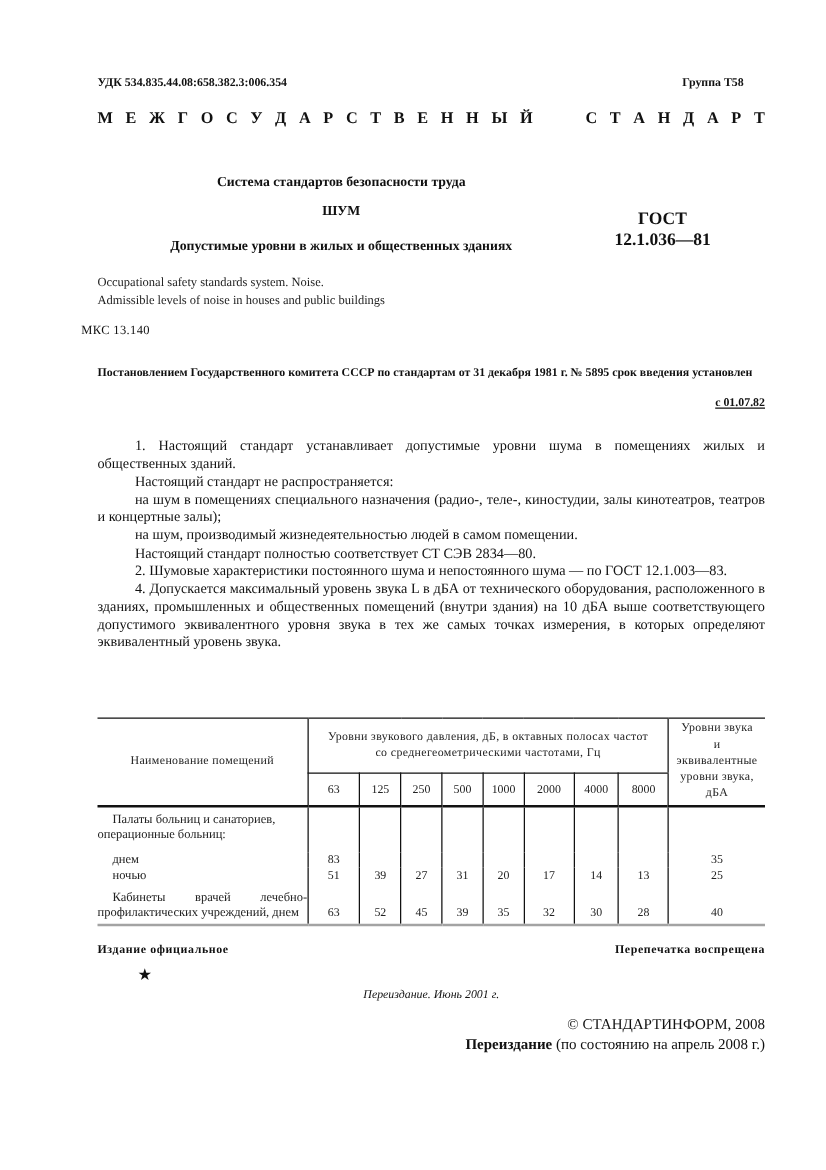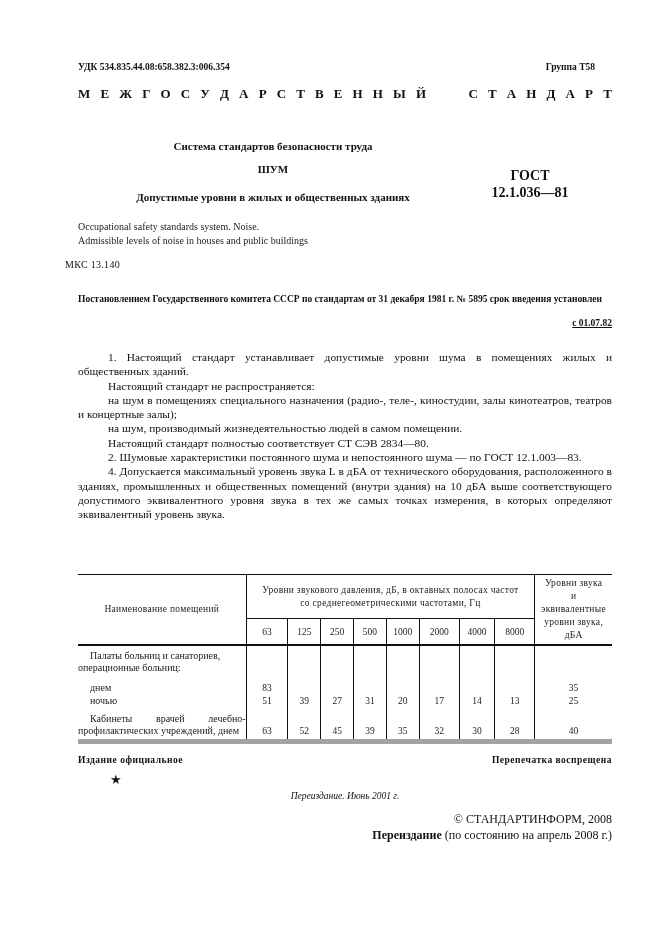--- a/index.html
+++ b/index.html
@@ -26,21 +26,21 @@
   table.norms { position: absolute; left: 78px; top: 574px; width: 534px; border-collapse: collapse;
                 font-size: 9.5px; color: #222; }
   table.norms td, table.norms th { font-weight: normal; padding: 0; vertical-align: middle; }
   .th-top { border-top: 1px solid #111; }
   .bl { border-left: 1px solid #111; }
   .bb1 { border-bottom: 1px solid #111; }
   .bb3 { border-bottom: 2.5px solid #111; }
   .hdr { text-align: center; line-height: 13px; letter-spacing: 0.3px; }
   .num { text-align: center; }
   .cellname { line-height: 11.5px; font-size: 10px; }
-  .tbot { border-bottom: 5px solid #a3a3a3; }
+  .tbot { border-bottom: 2px solid #a3a3a3; }
   .foot-l { left: 78px; top: 755px; font-size: 9.5px; font-weight: bold; letter-spacing: 0.5px; }
   .foot-r { right: 49px; top: 755px; font-size: 9.5px; font-weight: bold; letter-spacing: 0.5px; }
   .star { left: 110px; top: 772px; font-size: 13px; }
   .reiss { left: 78px; width: 534px; top: 791px; text-align: center; font-size: 9.5px; font-style: italic; }
   .copy { right: 49px; top: 812px; font-size: 12px; }
   .reiss2 { right: 49px; top: 828px; font-size: 12px; }
 </style>
 </head>
 <body>
 

